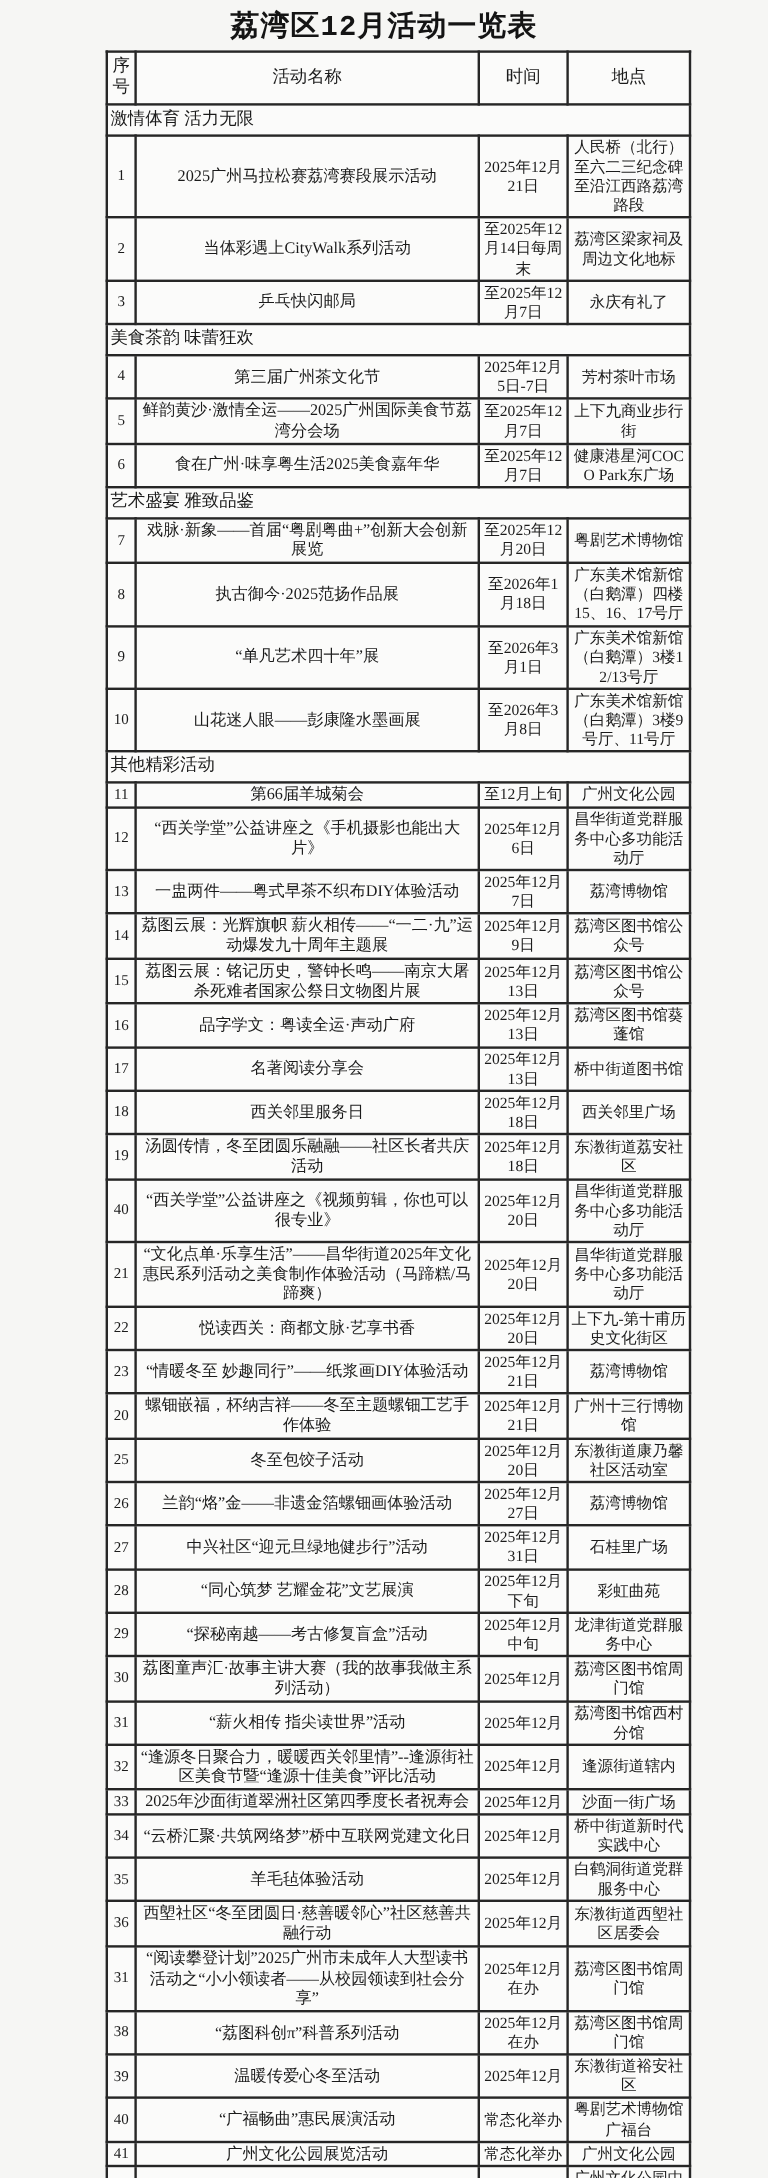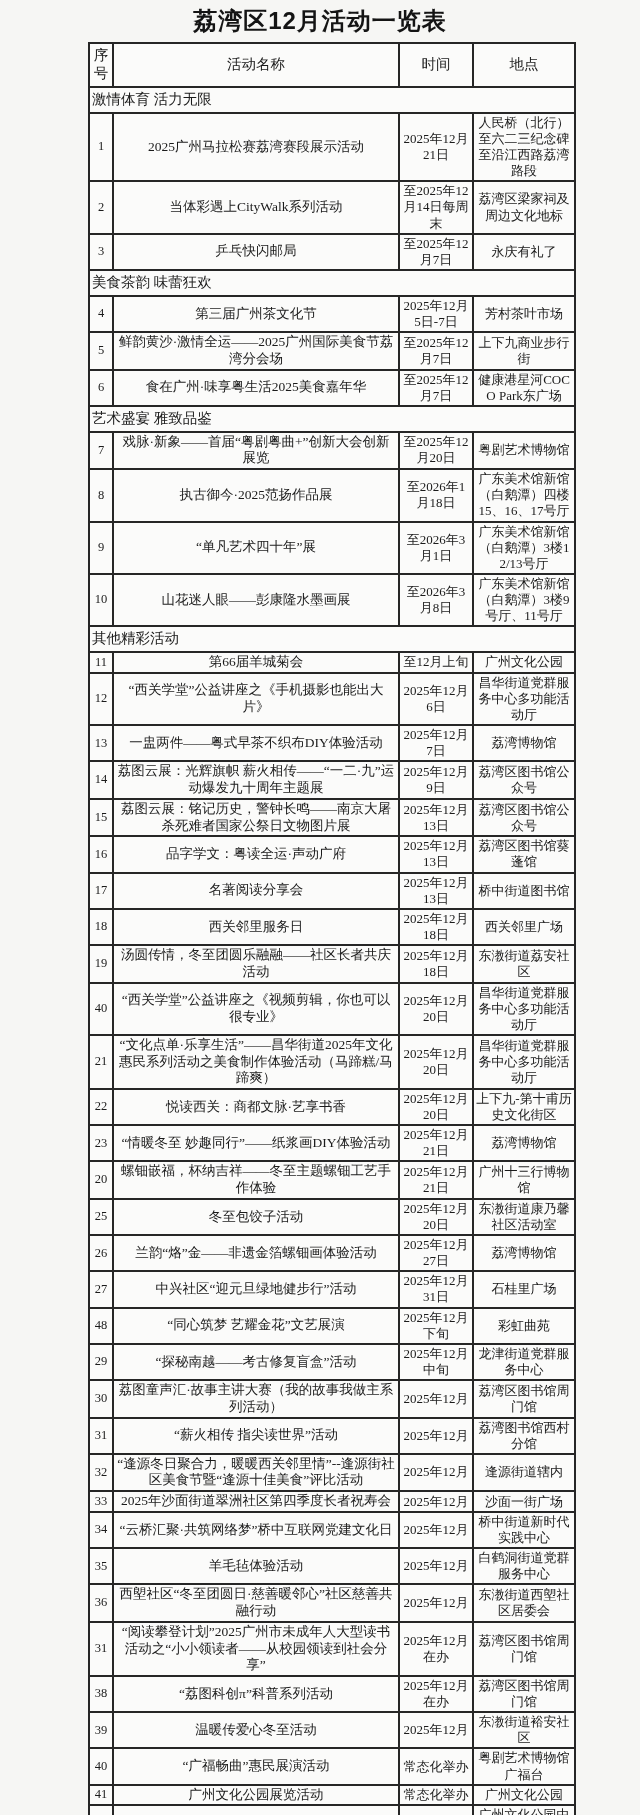--- a/index.html
+++ b/index.html
@@ -5,21 +5,21 @@
   html,body{margin:0;padding:0;}
   body{
     width:640px; min-height:1815px;
     background:#f6f6f4;
     color:#1b1b1b;
     font-family:"Liberation Serif", serif;
     -webkit-font-smoothing:antialiased;
   }
   .page{padding-top:3px;}
   .doc-title{
-    font-family:Liberation Sans, sans-serif;
+    font-family:Liberation Mono, monospace;
     font-size:24px; font-weight:700;
     text-align:center; letter-spacing:1px;
     margin:2px 0 5px 0; color:#141414;
   }
   table.activity-table{
     border-collapse:collapse;
     table-layout:fixed;
     margin-left:88px;
     width:486px;
     background:#fbfbfa;
@@ -244,21 +244,21 @@
           <td class="cell-time">2025年12月27日</td>
           <td class="cell-place">荔湾博物馆</td>
         </tr>
         <tr>
           <td class="cell-no">27</td>
           <td class="cell-name">中兴社区“迎元旦绿地健步行”活动</td>
           <td class="cell-time">2025年12月31日</td>
           <td class="cell-place">石桂里广场</td>
         </tr>
         <tr>
-          <td class="cell-no">48</td>
+          <td class="cell-no">28</td>
           <td class="cell-name">“同心筑梦 艺耀金花”文艺展演</td>
           <td class="cell-time">2025年12月下旬</td>
           <td class="cell-place">彩虹曲苑</td>
         </tr>
         <tr>
           <td class="cell-no">29</td>
           <td class="cell-name">“探秘南越——考古修复盲盒”活动</td>
           <td class="cell-time">2025年12月中旬</td>
           <td class="cell-place">龙津街道党群服务中心</td>
         </tr>

